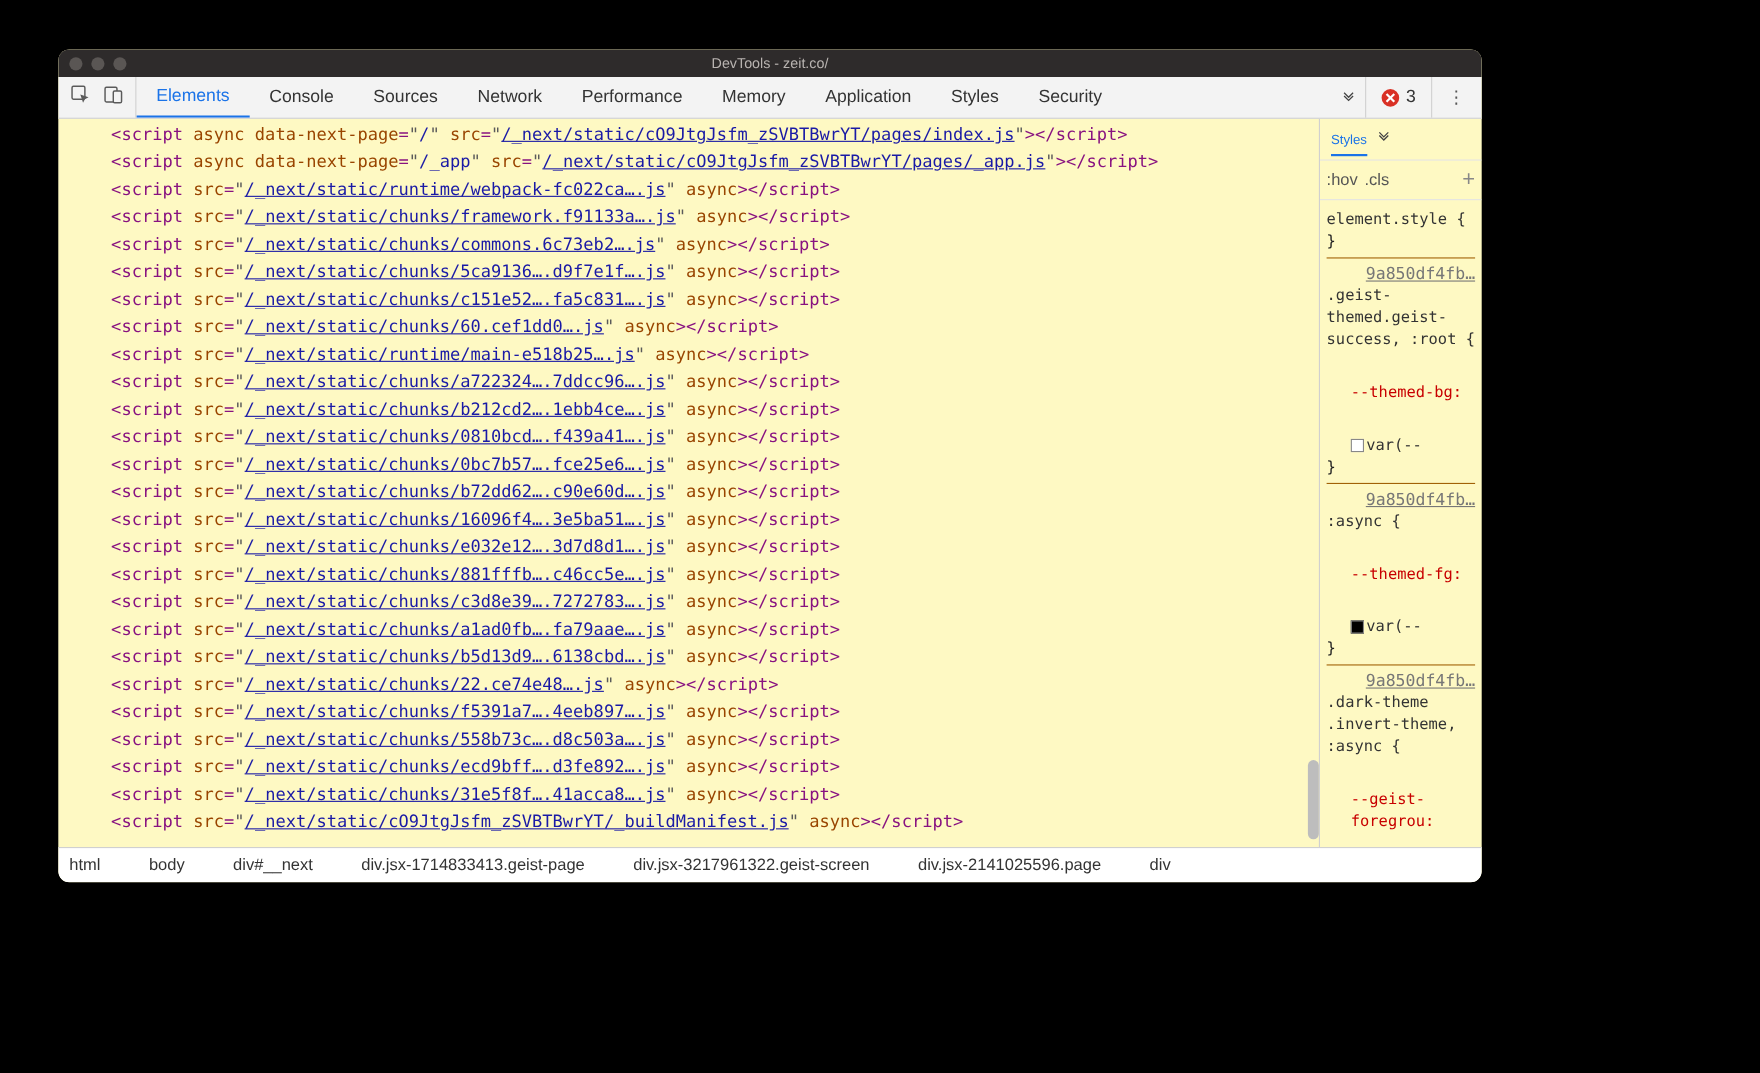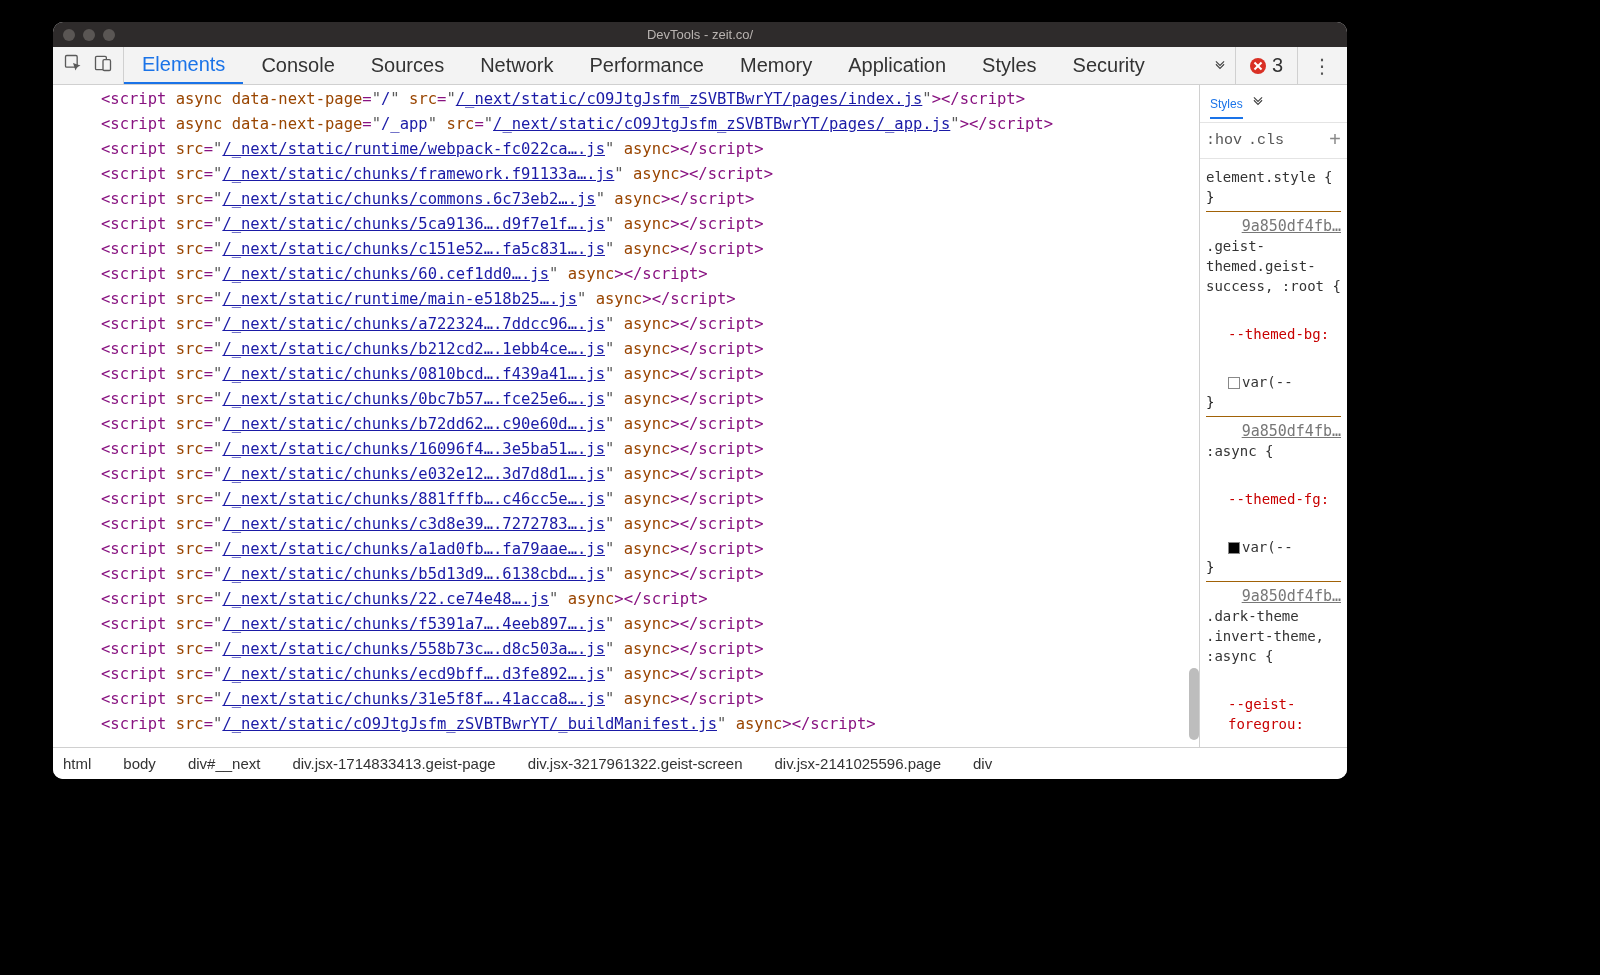--- a/index.html
+++ b/index.html
@@ -3,35 +3,35 @@
 <meta charset="utf-8">
 <style>
   * { box-sizing: border-box; }
   html, body { margin:0; padding:0; }
   body {
     background:#000;
     font-family: -apple-system, BlinkMacSystemFont, "Segoe UI", Helvetica, Arial, sans-serif;
     width:1600px; height:975px; overflow:hidden;
   }
   .win {
-    position:absolute; left:53px; top:22px; width:1294px; height:757px;
-    background:#ffffff; border-radius:10px; overflow:hidden; box-shadow:0 20px 60px rgba(0,0,0,.5);
+    position:absolute; left:53px; top:45px; width:1294px; height:757px;
+    background:#fef9c3; border-radius:10px; overflow:hidden; box-shadow:0 20px 60px rgba(0,0,0,.5);
   }
   .titlebar {
     height:25px; background:#2e2b2b; display:flex; align-items:center; padding:0 10px; position:relative;
   }
   .traffic { display:flex; gap:8px; align-items:center; }
   .dot { width:12px; height:12px; border-radius:50%; background:#5a5654; }
   .wintitle {
     position:absolute; left:0; right:0; text-align:center; color:#b9b4b1; font-size:13px;
     pointer-events:none;
   }
   .toolbar {
     height:38px; background:#f3f3f3; border-bottom:1px solid #d0d0d0;
-    display:flex; align-items:stretch; font-size:20px; color:#333;
+    display:flex; align-items:stretch; font-size:16px; color:#333;
   }
   .tool-icons { display:flex; align-items:center; padding:0 10px; gap:10px; border-right:1px solid #d0d0d0; }
   .tool-icons svg { width:20px; height:20px; stroke:#5a5a5a; fill:none; stroke-width:1.6; }
   .tabs { display:flex; align-items:stretch; flex:1; overflow:hidden; }
   .tab { padding:0 18px; display:flex; align-items:center; cursor:default; white-space:nowrap; }
   .tab.active { color:#1a73e8; border-bottom:2px solid #1a73e8; }
   .overflow { display:flex; align-items:center; padding:0 8px; }
   .chev svg { width:14px; height:14px; stroke:#444; fill:none; stroke-width:2; }
   .errbox { display:flex; align-items:center; padding:0 14px; gap:6px; border-left:1px solid #d0d0d0; cursor:default; }
   .erricon { width:16px; height:16px; background:#d93025; border-radius:50%; position:relative; }
@@ -58,37 +58,37 @@
   .elements-scroll-indicator {
     position:absolute; right:0; top:583px; width:10px; height:72px; background:#bdbdbd; border-radius:5px;
   }
 
   .sidebar {
     width:148px; border-left:1px solid #d0d0d0; font-size:14px; color:#222;
     font-family: Menlo, Consolas, monospace; display:flex; flex-direction:column; overflow:hidden;
   }
   .tabrow { display:flex; align-items:center; height:38px; border-bottom:1px solid #e4e4e4; padding:0 10px; gap:8px; font-family:-apple-system, sans-serif; font-size:12px;}
   .tabrow .act { color:#1a73e8; border-bottom:2px solid #1a73e8; padding-bottom:6px; margin-bottom:-8px;}
-  .filterrow { display:flex; align-items:center; height:36px; border-bottom:1px solid #e4e4e4; padding:0 6px; gap:6px; font-family:Liberation Mono, monospace; font-size:15px; color:#555;}
+  .filterrow { display:flex; align-items:center; height:36px; border-bottom:1px solid #e4e4e4; padding:0 6px; gap:6px; font-family:Liberation Sans, sans-serif; font-size:15px; color:#555;}
   .filterrow .grow { flex:1; }
   .plus { font-size:20px; color:#888; }
   .stylebody { flex:1; overflow:hidden; padding:4px 6px; line-height:20px; }
   .rule { border-bottom:1px solid #a16207; padding:4px 0; }
   .srclink { color:#777; text-align:right; text-decoration:underline; font-size:15px; }
   .selector { color:#333; }
   .prop { padding-left:22px; color:#c80000;margin-top:28px;}
   .prop .val { color:#333; }
   .swatch { display:inline-block; width:12px; height:12px; border:1px solid #888; vertical-align:middle; margin-right:2px;}
   .swatch.white { background:#fff; }
   .swatch.black { background:#000; }
 
   .breadcrumb {
     height:32px; border-top:1px solid #d0d0d0; background:#fff;
     font-family:-apple-system, sans-serif; font-size:15px; color:#333;
-    display:flex; align-items:center; padding:0 10px; gap:32px; overflow:hidden;
+    display:flex; align-items:center; padding:0 10px; gap:44px; overflow:hidden;
   }
   .breadcrumb span { white-space:nowrap; }
 
 </style>
 </head>
 <body>
 
 <div class="win">
 
   <div class="titlebar">

